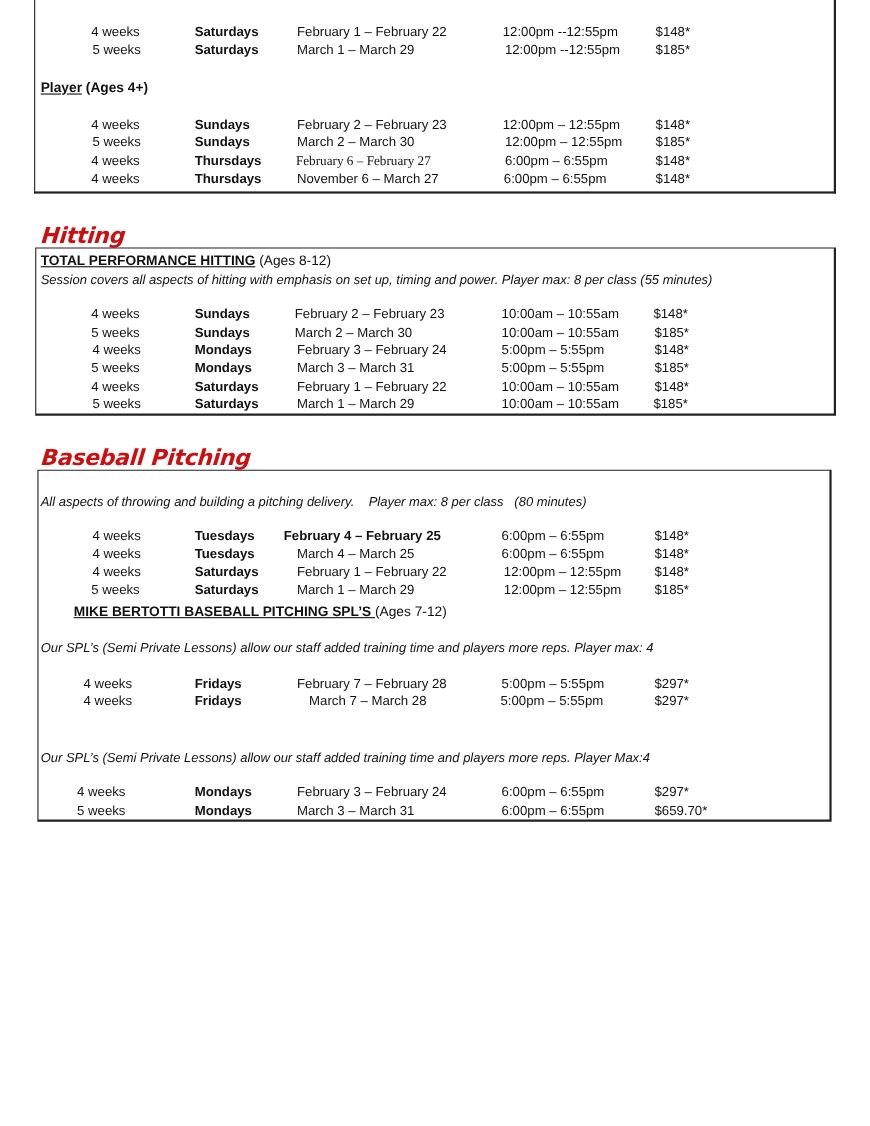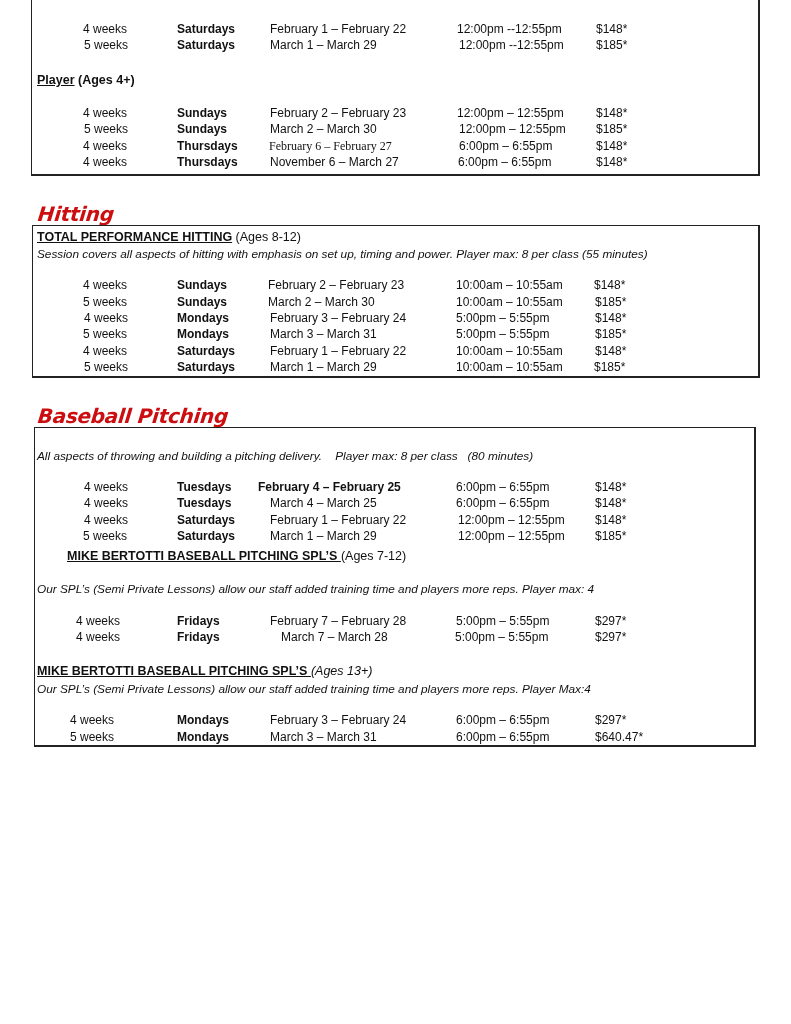--- a/index.html
+++ b/index.html
@@ -171,32 +171,29 @@
     <span style="left:560px;">$297*</span>
   </div>
   <div class="row" style="top:202px;">
     <span style="left:41px;">4 weeks</span>
     <span class="c-day" style="left:142px;">Fridays</span>
     <span style="left:246px;">March 7 – March 28</span>
     <span style="left:420px;">5:00pm – 5:55pm</span>
     <span style="left:560px;">$297*</span>
   </div>
 
-  <div class="line" style="left:2px; top:235px;">
-    <span class="title" style="white-space:pre;">MIKE BERTOTTI BASEBALL PITCHING SPL’S </span><span class="ages" style="font-style:italic;">(Ages 13+)</span>
-  </div>
   <div class="line desc" style="left:2px; top:253px;">Our SPL’s (Semi Private Lessons) allow our staff added training time and players more reps. Player Max:4</div>
 
   <div class="row" style="top:285px;">
     <span style="left:35px;">4 weeks</span>
     <span class="c-day" style="left:142px;">Mondays</span>
     <span style="left:235px;">February 3 – February 24</span>
     <span style="left:421px;">6:00pm – 6:55pm</span>
     <span style="left:560px;">$297*</span>
   </div>
   <div class="row" style="top:302px;">
     <span style="left:35px;">5 weeks</span>
     <span class="c-day" style="left:142px;">Mondays</span>
     <span style="left:235px;">March 3 – March 31</span>
     <span style="left:421px;">6:00pm – 6:55pm</span>
-    <span style="left:560px;">$640.47*</span>
+    <span style="left:560px;">$659.70*</span>
   </div>
 </div>
 
 </body></html>

